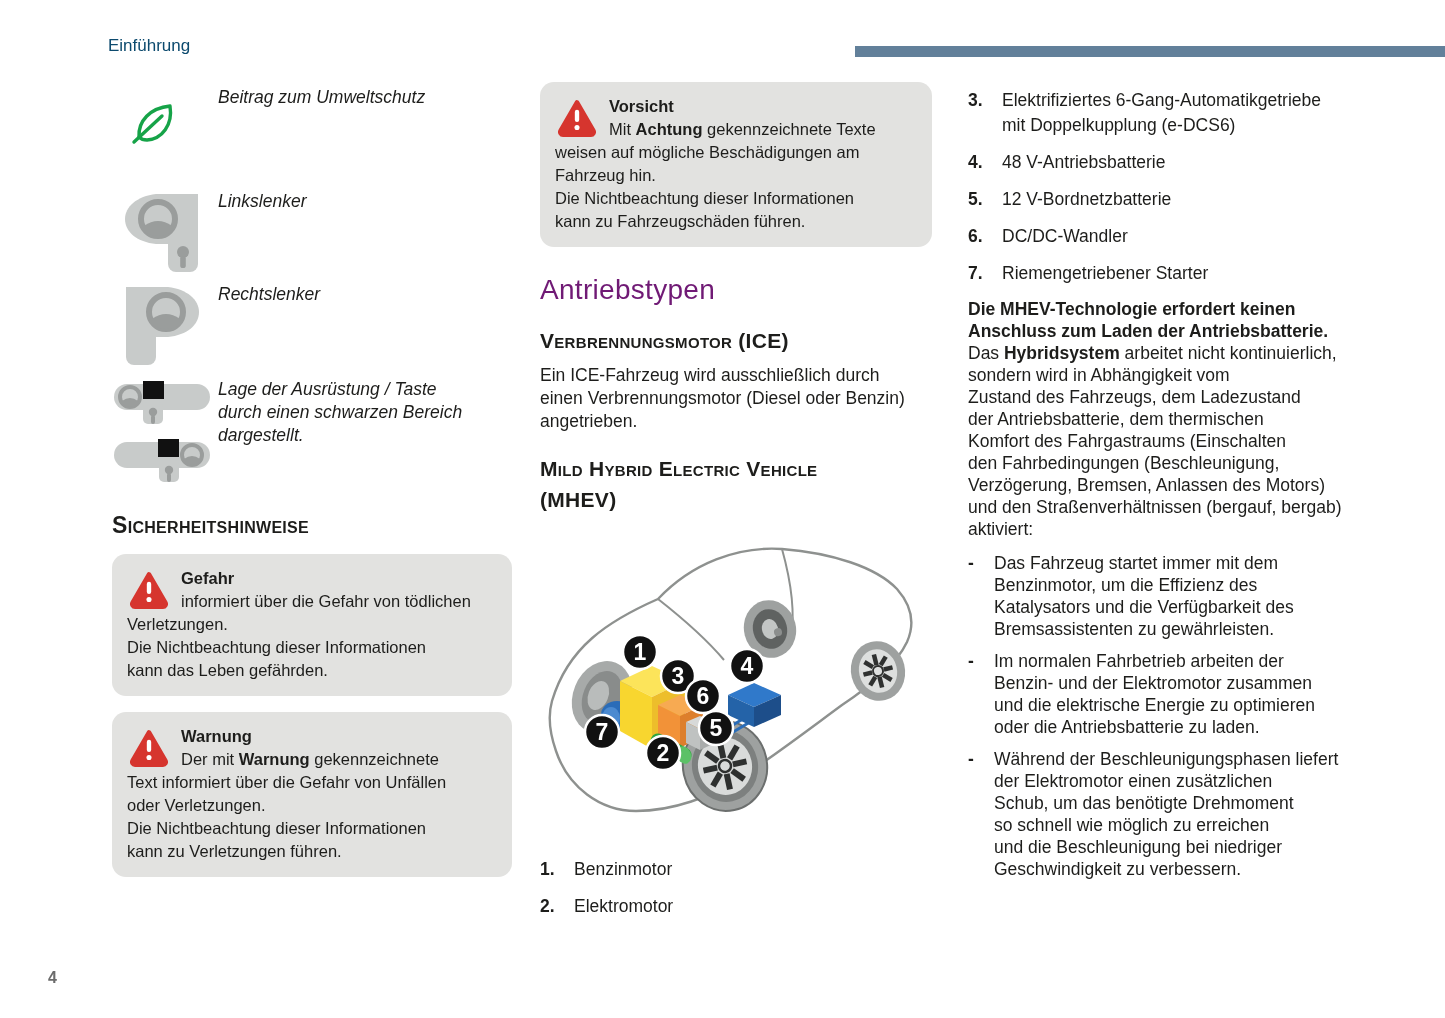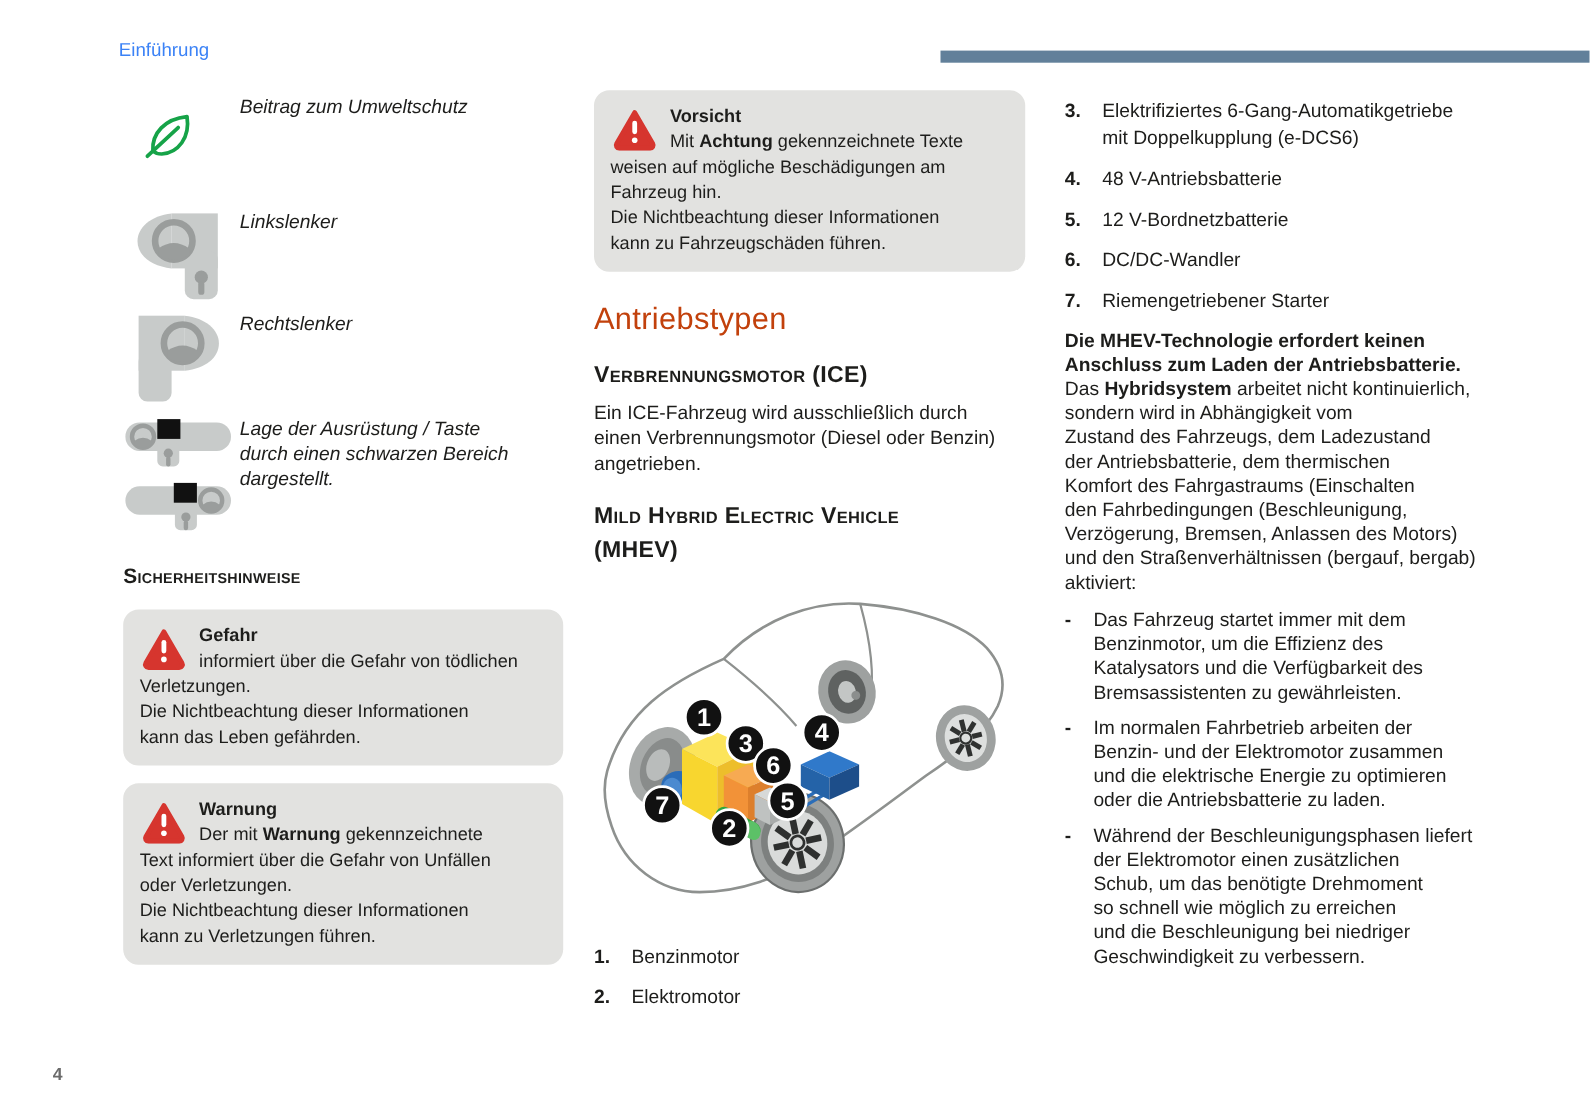--- a/index.html
+++ b/index.html
@@ -4,39 +4,39 @@
 <style>
   html,body{margin:0;padding:0;}
   body{
     width:1445px;height:1018px;position:relative;overflow:hidden;
     background:#ffffff;color:#1d1d1b;
     font-family:"Liberation Sans",sans-serif;
     font-size:17.5px;line-height:23px;
   }
   .b{font-weight:700;}
   
-  .page-header{position:absolute;left:108px;top:34px;font-size:17px;color:#3b82f6;}
+  .page-header{position:absolute;left:108px;top:34px;font-size:17px;color:#0c4a6e;}
   .accent-bar{position:absolute;left:855px;right:0;top:46px;height:11px;background:#62809A;}
   .page-number{position:absolute;left:48px;top:966px;font-size:16px;font-weight:700;color:#6b6b6b;}
   
   .col-left{position:absolute;left:112px;top:84px;width:400px;}
   .col-mid{position:absolute;left:540px;top:82px;width:392px;}
   .col-right{position:absolute;left:968px;top:88px;width:460px;}
   
   .legend-row{display:flex;align-items:flex-start;font-style:italic;}
   .legend-icon{flex:0 0 106px;}
   .legend-label{padding-top:0;}
   .row-1{margin-bottom:36px;}
   .row-2{margin-bottom:3px;}
   .row-3{margin-bottom:3px;}
   .row-4{margin-bottom:0;}
   .stack-icons svg{display:block;margin-bottom:6px;}
   
-  .safety-heading{font-variant:small-caps;font-weight:700;font-size:19px;line-height:26px;margin:20px 0 16px 0;letter-spacing:.3px;}
-  .section-heading{font-size:28px;line-height:34px;color:#c2410c;font-weight:400;margin:26px 0 0 0;letter-spacing:.3px;}
+  .safety-heading{font-variant:small-caps;font-weight:700;font-size:23px;line-height:26px;margin:20px 0 16px 0;letter-spacing:.3px;}
+  .section-heading{font-size:28px;line-height:34px;color:#701a75;font-weight:400;margin:26px 0 0 0;letter-spacing:.3px;}
   .sub-heading{font-variant:small-caps;font-weight:700;font-size:21px;line-height:27px;margin:20px 0 0 0;letter-spacing:.3px;}
   .sub-heading div{white-space:nowrap;}
   
   .alert-box{background:#e2e2e0;border-radius:14px;padding:13px 19px 14px 15px;font-size:16.5px;line-height:23px;margin-bottom:16px;}
   .alert-box .warn-icon{float:left;width:40px;height:40px;margin:2px 12px 2px 2px;}
   .box-title{font-weight:700;}
   .alert-box:after{content:"";display:block;clear:both;}
   
   .lines > div{white-space:nowrap;}
   .alert-box .lines > div, .alert-box .box-line{white-space:normal;}

